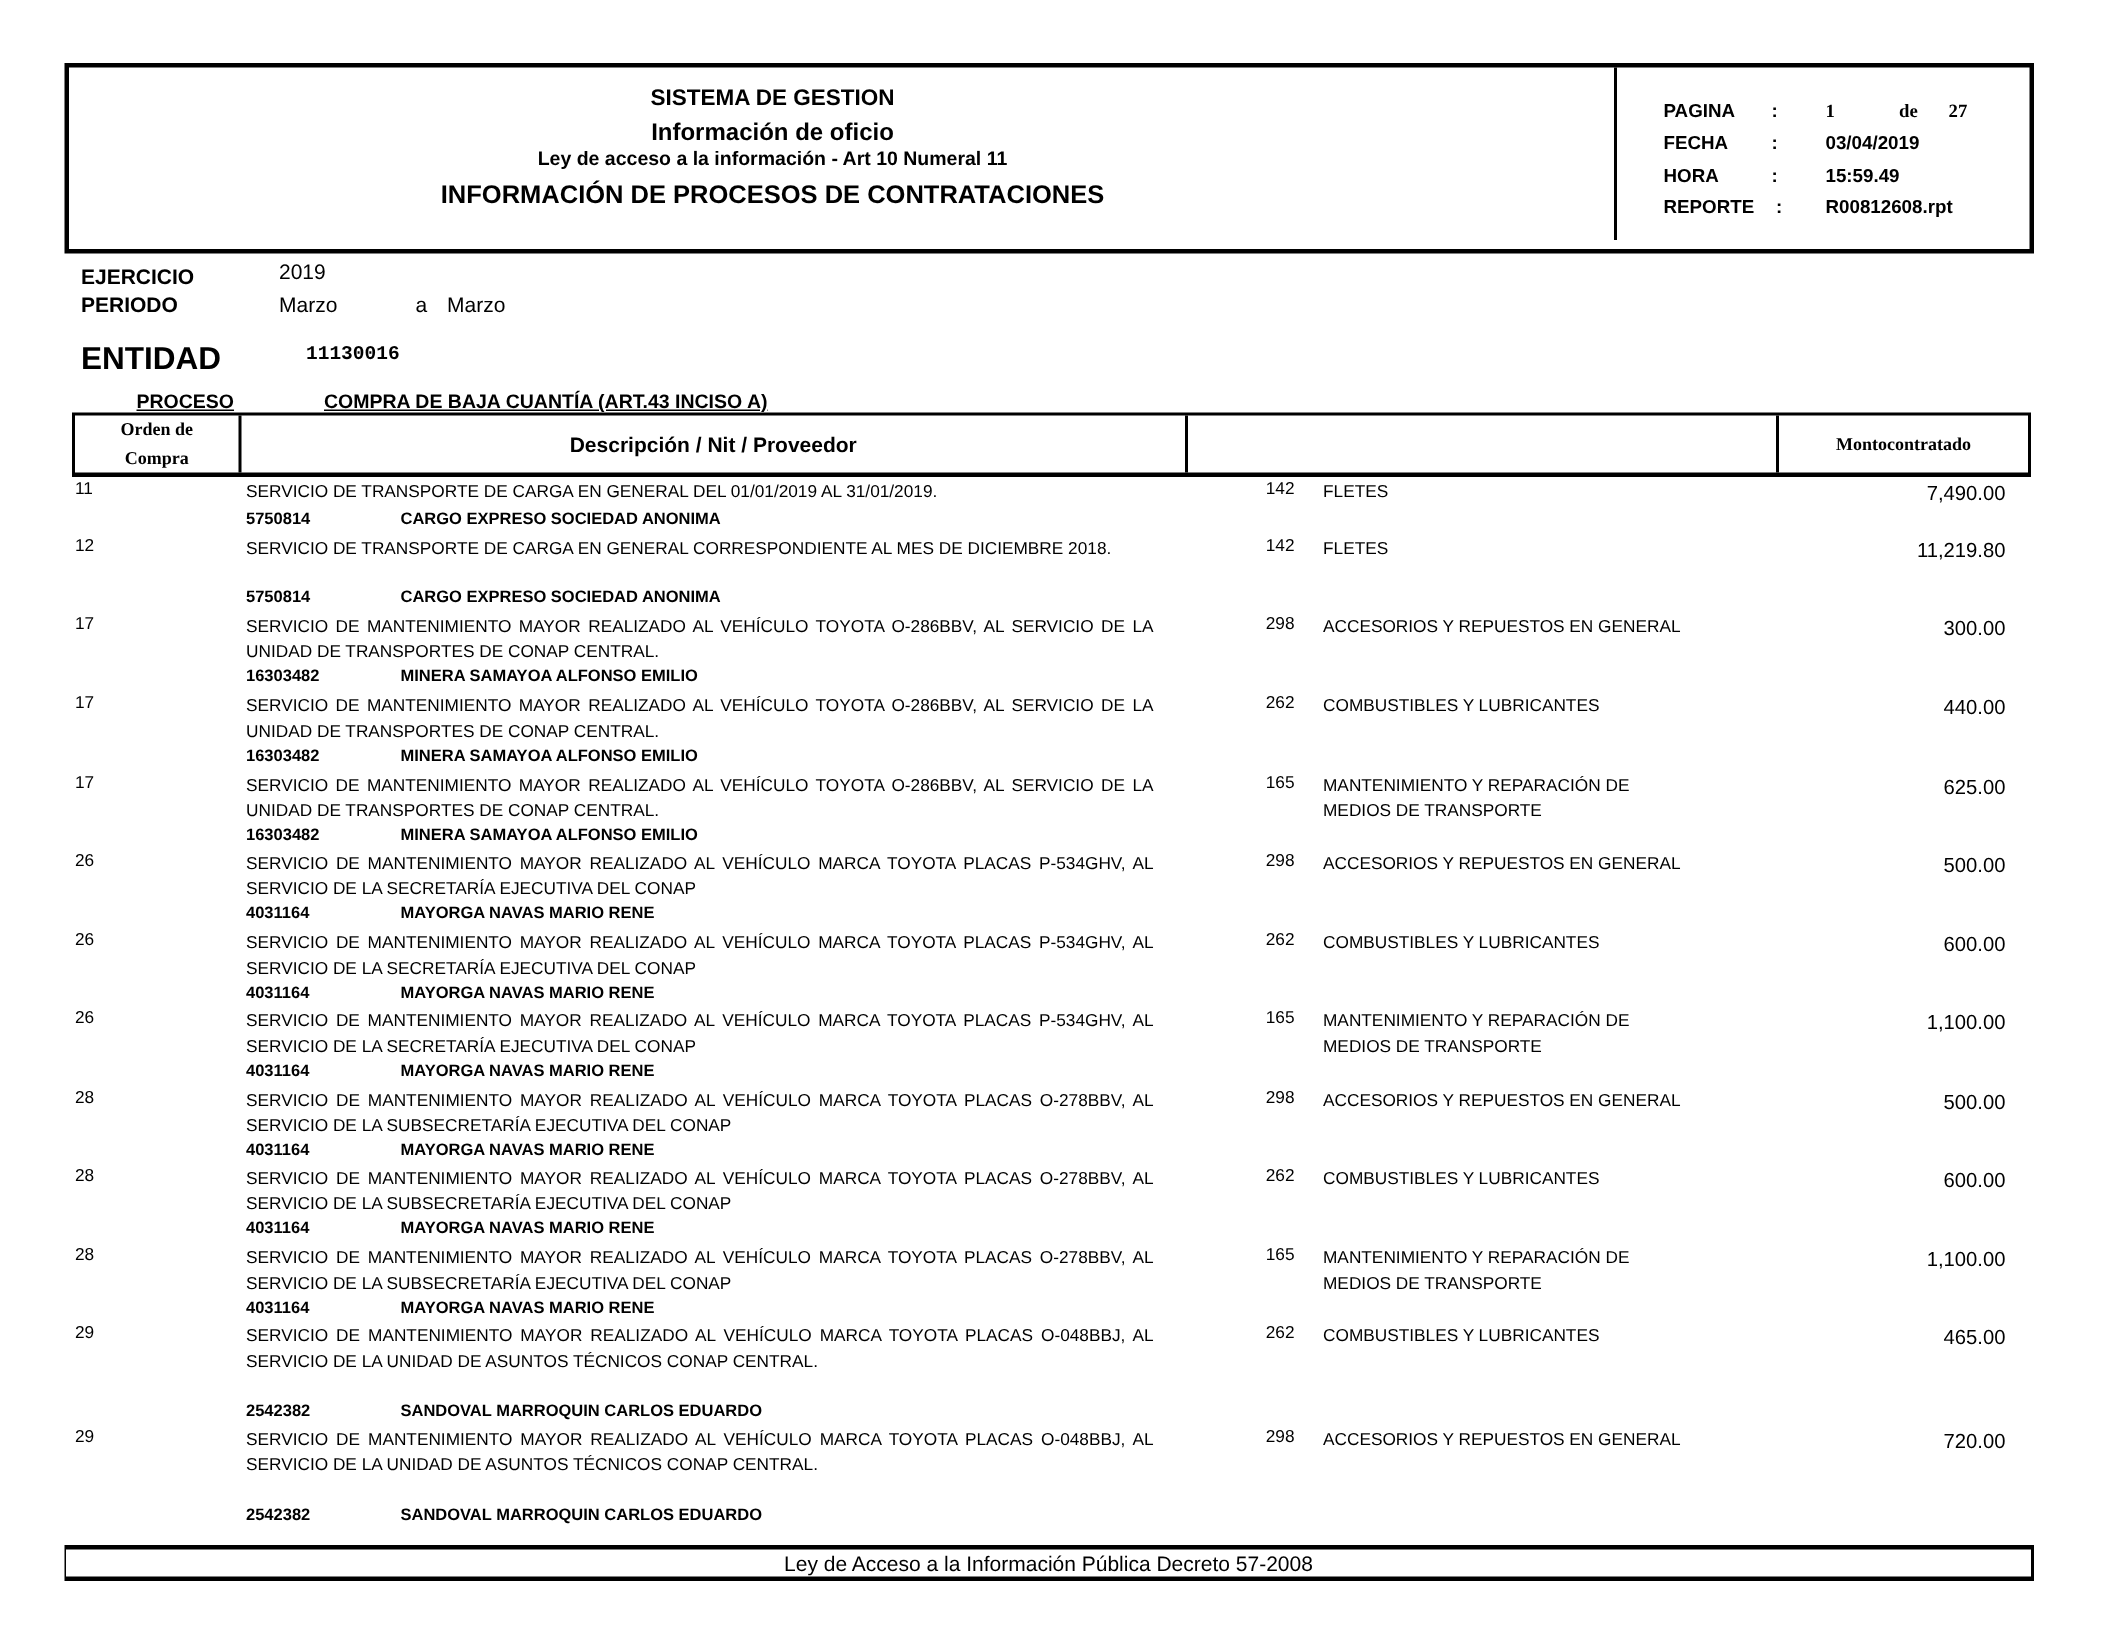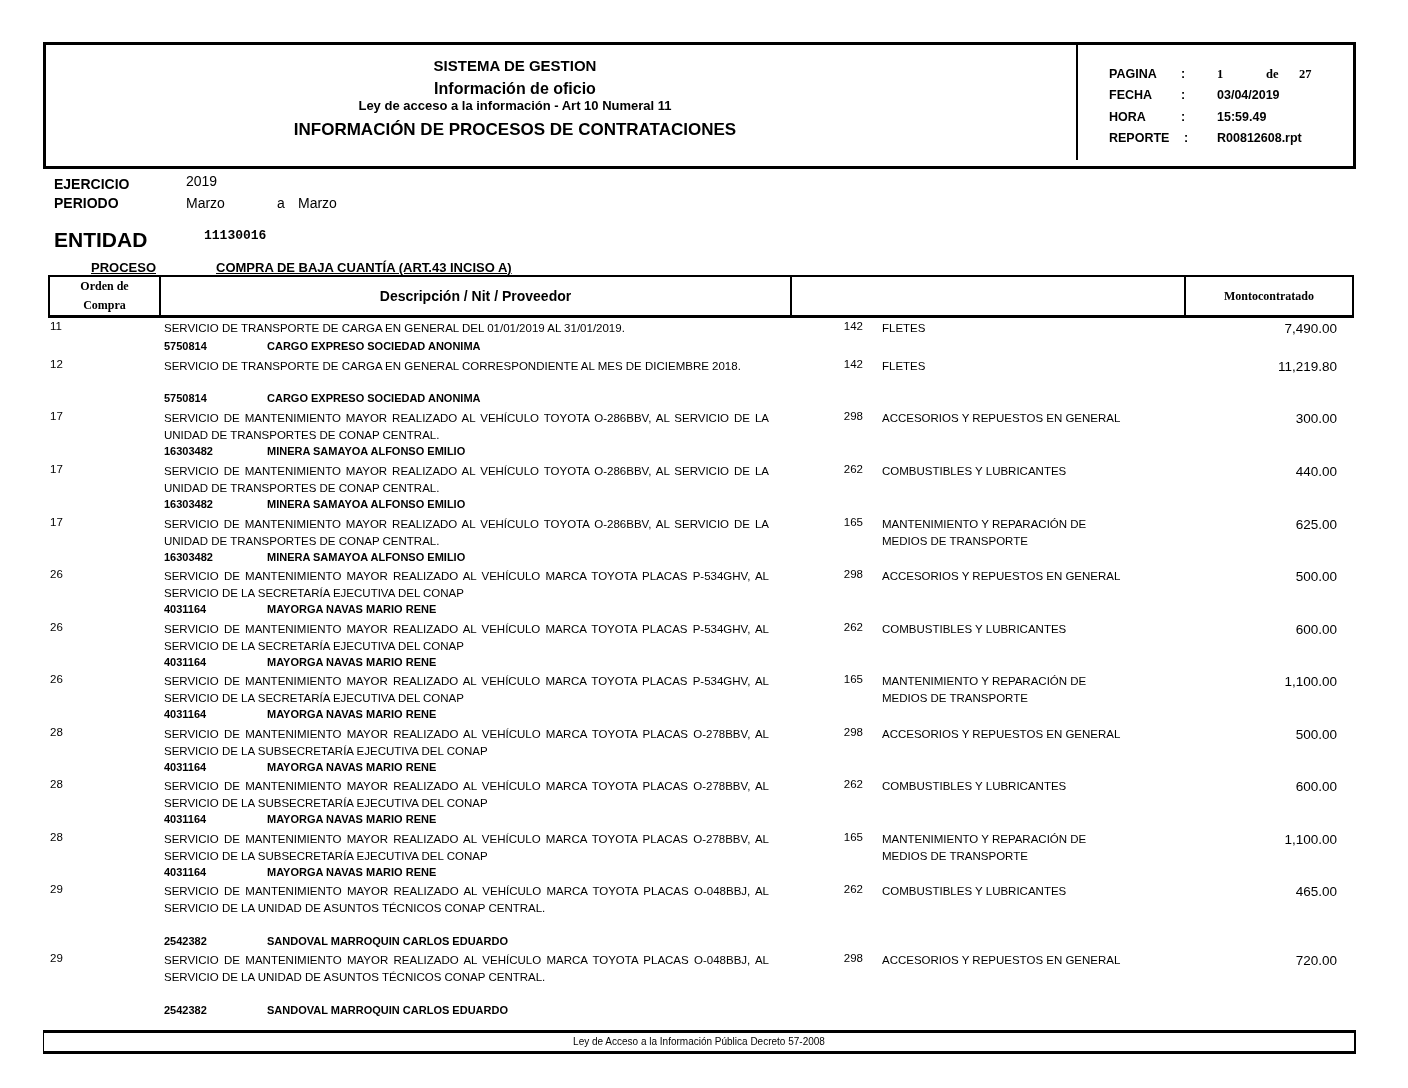--- a/index.html
+++ b/index.html
@@ -52,21 +52,21 @@
   .c-nit { position: absolute; left: 0; }
   .c-pname { position: absolute; left: 103px; white-space: nowrap; }
   .c-rcode { position: absolute; left: 795px; top: 0; width: 20px; text-align: right; }
   .c-rname { position: absolute; left: 834px; top: 0; width: 240px; line-height: 17px; }
   .c-monto { position: absolute; right: 11px; top: 1px; font-size: 13.5px; text-align: right; }
 
   
   .footer-box {
     position: absolute; left: 43px; top: 1030px; width: 1313px; height: 24px;
     border-top: 3px solid #000; border-bottom: 3px solid #000; border-left: 1px solid #000; border-right: 2px solid #000;
-    box-sizing: border-box; font-size: 10px; text-align: center; line-height: 18px;
+    box-sizing: border-box; font-size: 14px; text-align: center; line-height: 18px;
   }
 </style>
 </head>
 <body>
 
 <div class="header-box"></div>
 <div class="header-divider"></div>
 <div class="h-title h1">SISTEMA DE GESTION</div>
 <div class="h-title h2">Información de oficio</div>
 <div class="h-title h3">Ley de acceso a la información - Art 10 Numeral 11</div>

